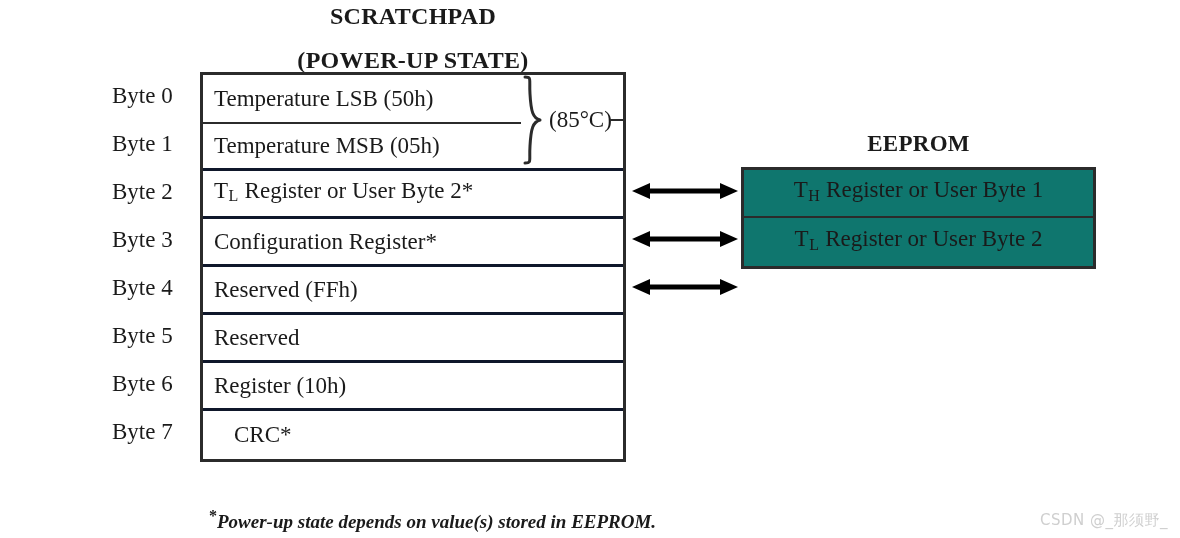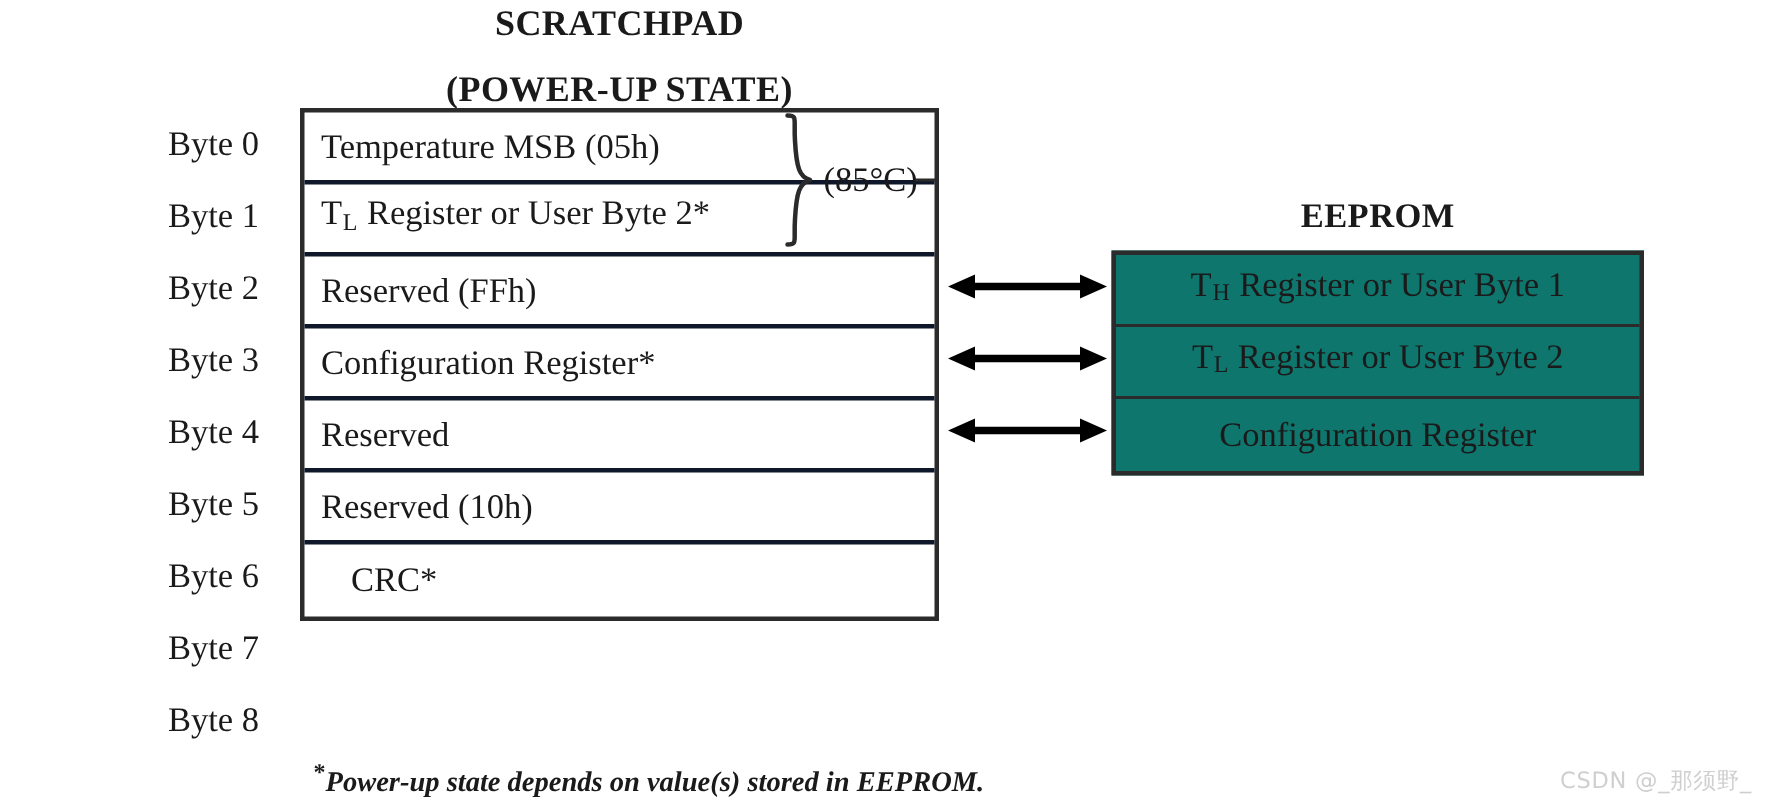--- a/index.html
+++ b/index.html
@@ -191,64 +191,63 @@
 
 <div id="byte-labels">
   <div class="byte-label">Byte 0</div>
   <div class="byte-label">Byte 1</div>
   <div class="byte-label">Byte 2</div>
   <div class="byte-label">Byte 3</div>
   <div class="byte-label">Byte 4</div>
   <div class="byte-label">Byte 5</div>
   <div class="byte-label">Byte 6</div>
   <div class="byte-label">Byte 7</div>
-  <div class="byte-label">Byte 8</div>
 </div>
 
 <div id="scratchpad-table">
+  <div class="sp-row short-rule">
+    <span class="sp-cell-text">Temperature LSB (50h)</span>
+  </div>
   <div class="sp-row">
     <span class="sp-cell-text">Temperature MSB (05h)</span>
   </div>
   <div class="sp-row">
     <span class="sp-cell-text"><span>T</span><span class="sub">L</span><span> Register or User Byte 2*</span></span>
   </div>
   <div class="sp-row">
+    <span class="sp-cell-text">Configuration Register*</span>
+  </div>
+  <div class="sp-row">
     <span class="sp-cell-text">Reserved (FFh)</span>
   </div>
   <div class="sp-row">
-    <span class="sp-cell-text">Configuration Register*</span>
-  </div>
-  <div class="sp-row">
     <span class="sp-cell-text">Reserved</span>
   </div>
   <div class="sp-row">
-    <span class="sp-cell-text">Reserved (10h)</span>
+    <span class="sp-cell-text">Register (10h)</span>
   </div>
   <div class="sp-row">
     <span class="sp-cell-text">CRC*</span>
   </div>
 </div>
 
 <svg id="temp-brace" viewBox="0 0 30 92">
   <path d="M6 3 C 13 3, 10 5, 11 20 C 12 38, 14 44, 21 46 C 14 48, 12 54, 11 72 C 10 87, 13 89, 6 89" fill="none" stroke="#2b2b2b" stroke-width="3" stroke-linecap="round" stroke-linejoin="round"></path>
 </svg>
 <div id="temp-value">(85°C)</div>
 <div id="temp-dash"></div>
 
 <div class="title" id="eeprom-title">EEPROM</div>
 
 <div id="eeprom-table">
   <div class="ee-row">
     <span class="ee-cell-text"><span>T</span><span class="sub">H</span><span> Register or User Byte 1</span></span>
   </div>
   <div class="ee-row">
     <span class="ee-cell-text"><span>T</span><span class="sub">L</span><span> Register or User Byte 2</span></span>
-  </div>
-  <div class="ee-row">
-    <span class="ee-cell-text">Configuration Register</span>
   </div>
 </div>
 
 <svg class="arrow" id="arrow-th" viewBox="0 0 110 22">
   <line x1="16" y1="11" x2="94" y2="11" stroke="#000000" stroke-width="5"></line>
   <polygon points="2,11 20,3 20,19" fill="#000000"></polygon>
   <polygon points="108,11 90,3 90,19" fill="#000000"></polygon>
 </svg>
 <svg class="arrow" id="arrow-tl" viewBox="0 0 110 22">
   <line x1="16" y1="11" x2="94" y2="11" stroke="#000000" stroke-width="5"></line>

